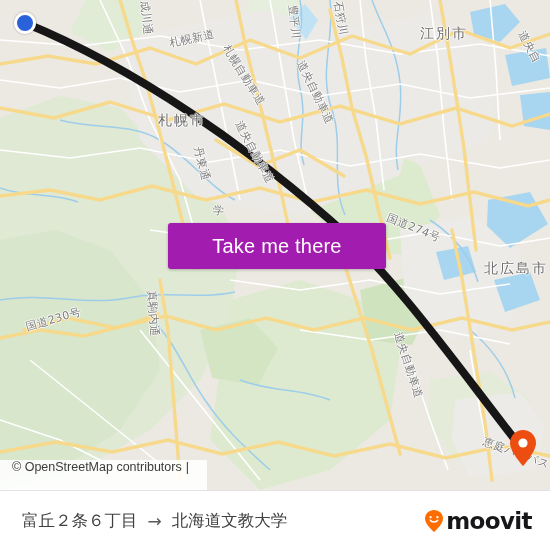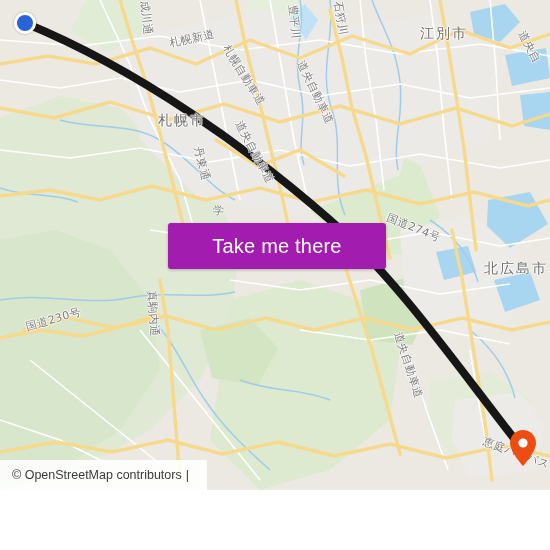--- a/index.html
+++ b/index.html
@@ -99,21 +99,20 @@
   }
 
   
   .attribution {
     position: absolute;
     left: 0;
     top: 460px;
     height: 30px;
     background: rgba(255,255,255,.88);
     display: flex;
-    align-items: center;
     padding: 0 14px 0 12px;
     box-sizing: border-box;
     font-size: 12.5px;
     color: #3b3b3b;
     font-family: "Liberation Sans", sans-serif;
     white-space: nowrap;
   }
   .attribution .sep { margin: 0 4px; }
 
   
@@ -300,14 +299,31 @@
     </div>
 
     <button class="cta-button">Take me there</button>
 
     <div class="attribution">
       <span>© OpenStreetMap contributors</span>
       <span class="sep">|</span>
     </div>
   </div>
 
+  <div class="footer">
+    <div class="trip">
+      <span>富丘２条６丁目</span>
+      <span class="arrow">→</span>
+      <span>北海道文教大学</span>
+    </div>
+
+    <div class="brand">
+      <svg class="brand-mark" viewBox="0 0 20 24">
+        <path d="M10,1 C5,1 1,4.9 1,9.8 C1,15.8 10,23 10,23 C10,23 19,15.8 19,9.8 C19,4.9 15,1 10,1 Z" fill="#ff6d00"></path>
+        <circle cx="6.6" cy="8.2" r="1.15" fill="#ffffff"></circle>
+        <circle cx="13.4" cy="8.2" r="1.15" fill="#ffffff"></circle>
+        <path d="M6.2,11.2 C7.6,13.6 12.4,13.6 13.8,11.2" stroke="#ffffff" stroke-width="1.5" fill="none" stroke-linecap="round"></path>
+      </svg>
+      <span class="brand-text">moovit</span>
+    </div>
+  </div>
 
 </div>
 
 </body></html>

